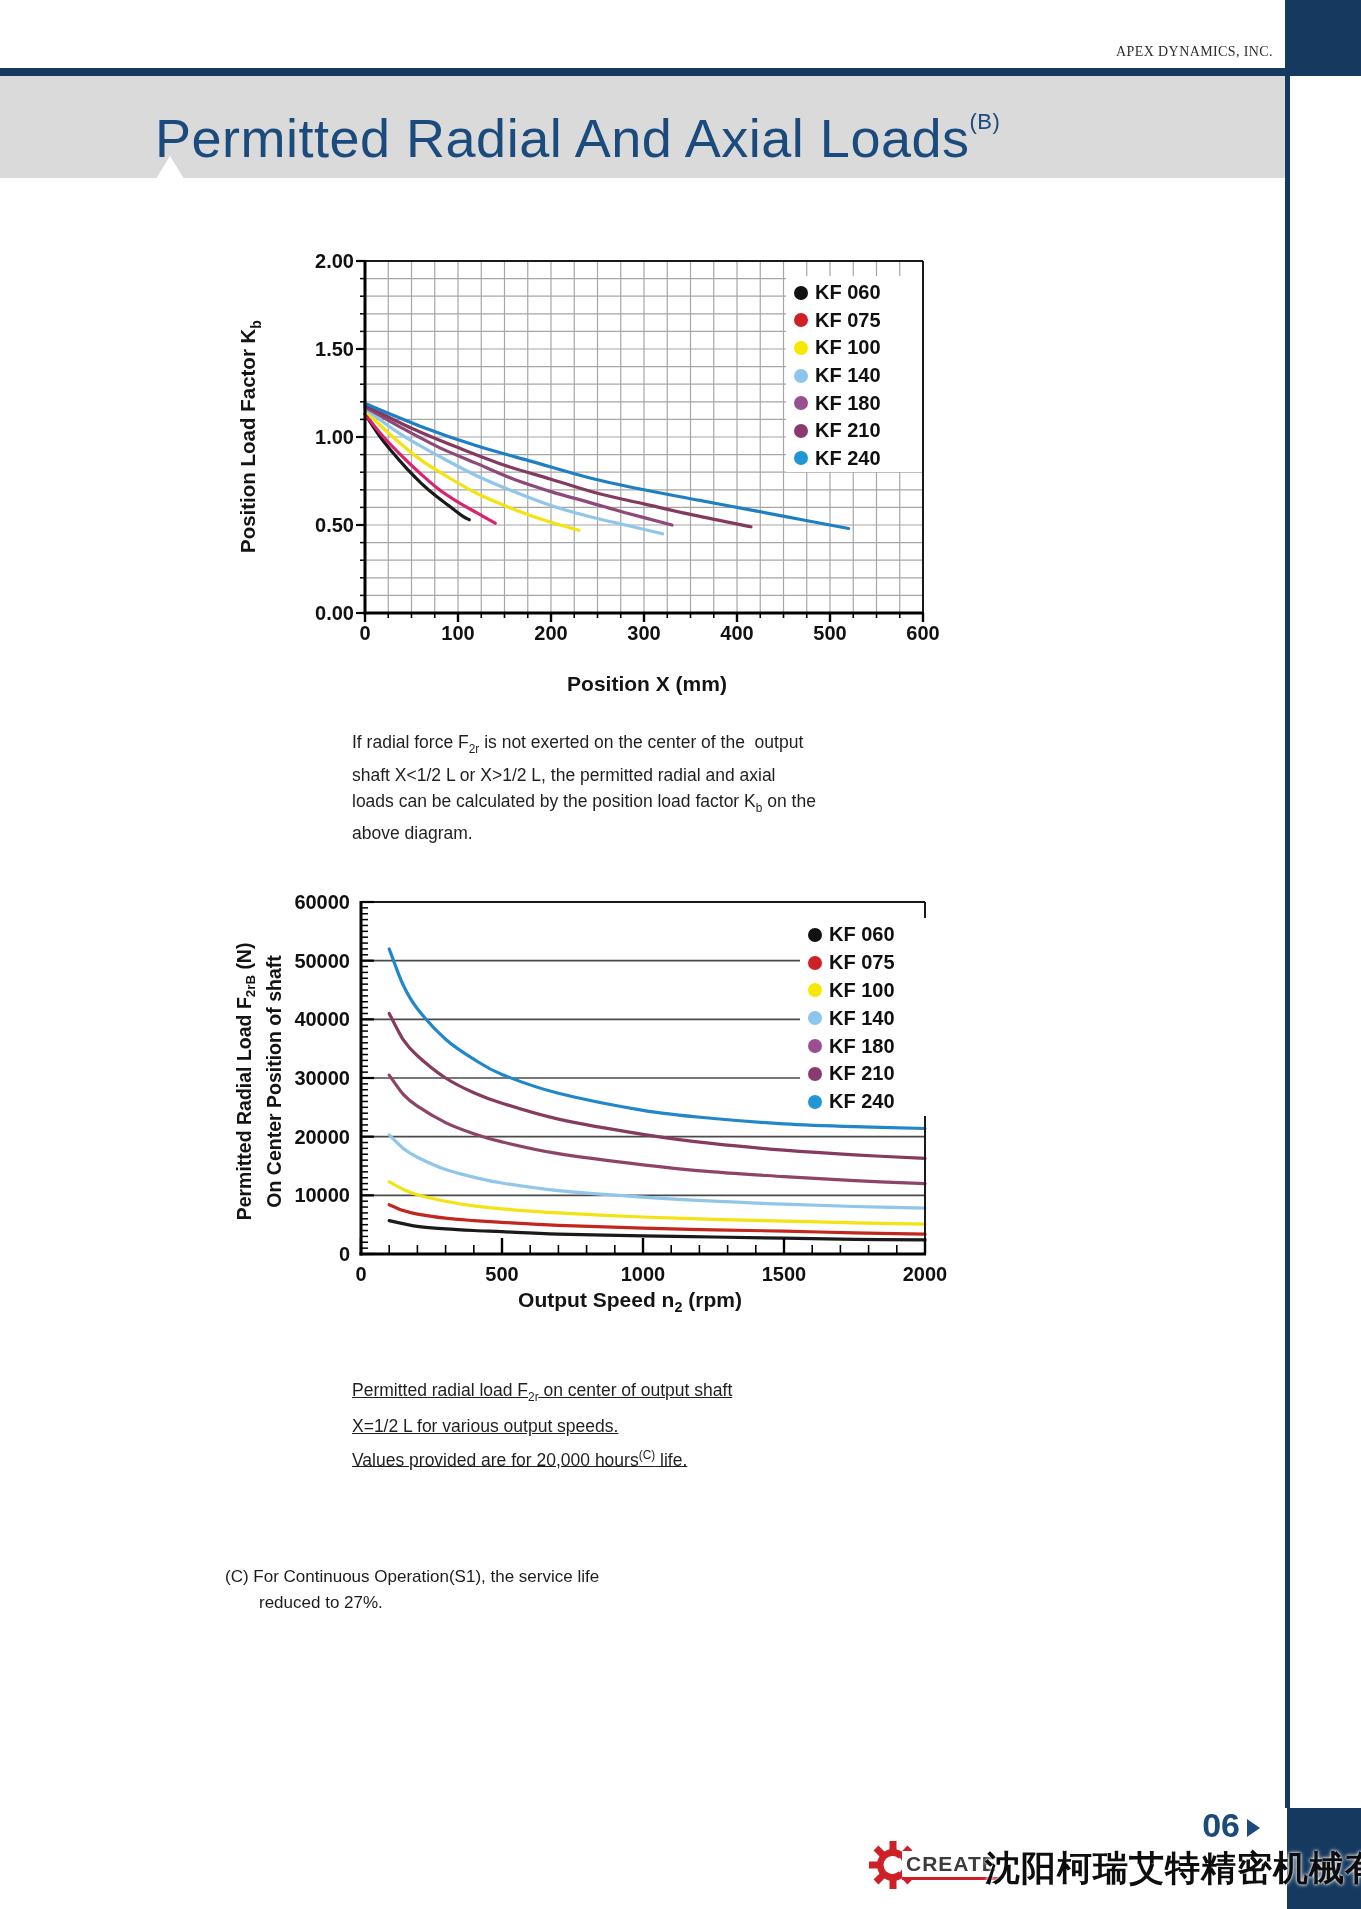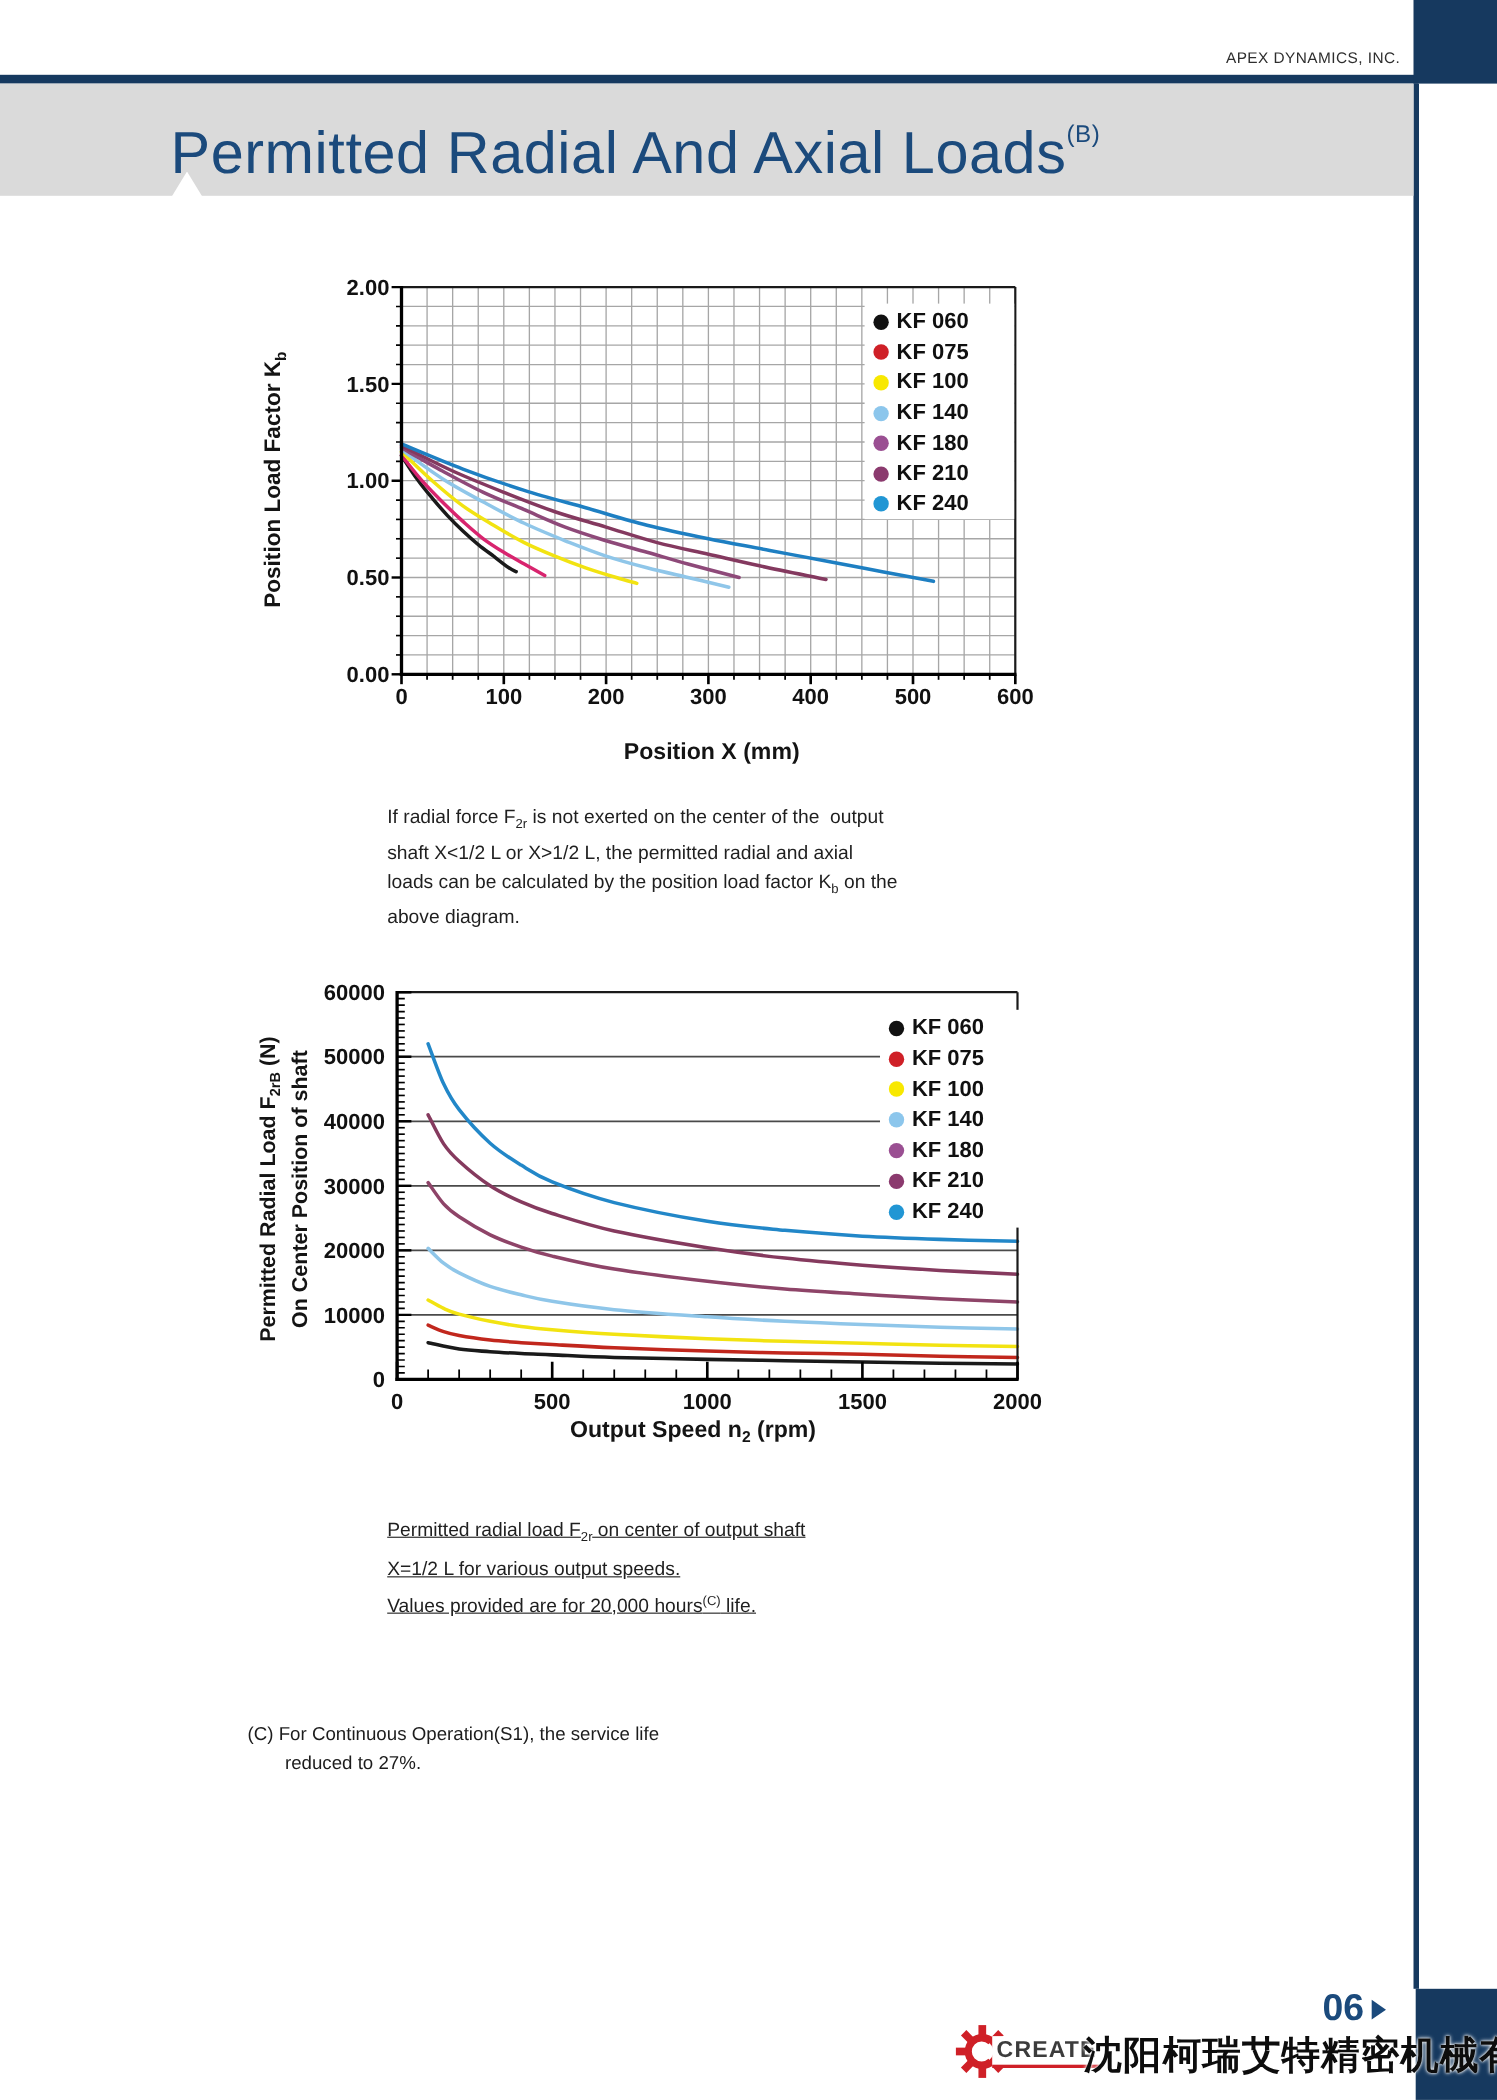--- a/index.html
+++ b/index.html
@@ -1,20 +1,20 @@
 <!DOCTYPE html>
 <html><head>
 <meta charset="utf-8">
 <style>
   html,body{margin:0;padding:0;background:#ffffff;}
   .page{position:relative;width:1361px;height:1909px;background:#fff;overflow:hidden;
         font-family:"Liberation Sans", sans-serif;}
   .abs{position:absolute;}
   
-  .company{top:44px;right:88px;font-size:14px;color:#2e2e2e;letter-spacing:.4px;}
+  .company{top:44px;right:88px;font-size:14px;color:#2e2e2e;letter-spacing:.4px;font-family:Liberation Serif, serif;}
   .navy-bar{left:0;top:68px;width:1289px;height:8px;background:#16395f;}
   .corner-block{left:1285px;top:0;width:76px;height:76px;background:#16395f;}
   .side-line{left:1285px;top:76px;width:5px;height:1732px;background:#16395f;}
   .bottom-block{left:1287px;top:1808px;width:74px;height:101px;background:#16395f;}
   .banner{left:0;top:76px;width:1285px;height:102px;background:#dadada;}
   .page-title{left:155px;top:94px;font-size:54px;font-weight:normal;color:#1b4a7c;line-height:56px;letter-spacing:.5px;}
   .page-title sup{font-size:22px;vertical-align:28px;}
   .notch{left:148px;top:156px;width:44px;height:36px;background:#ffffff;
          clip-path:polygon(50% 0,0 100%,100% 100%);}
   

